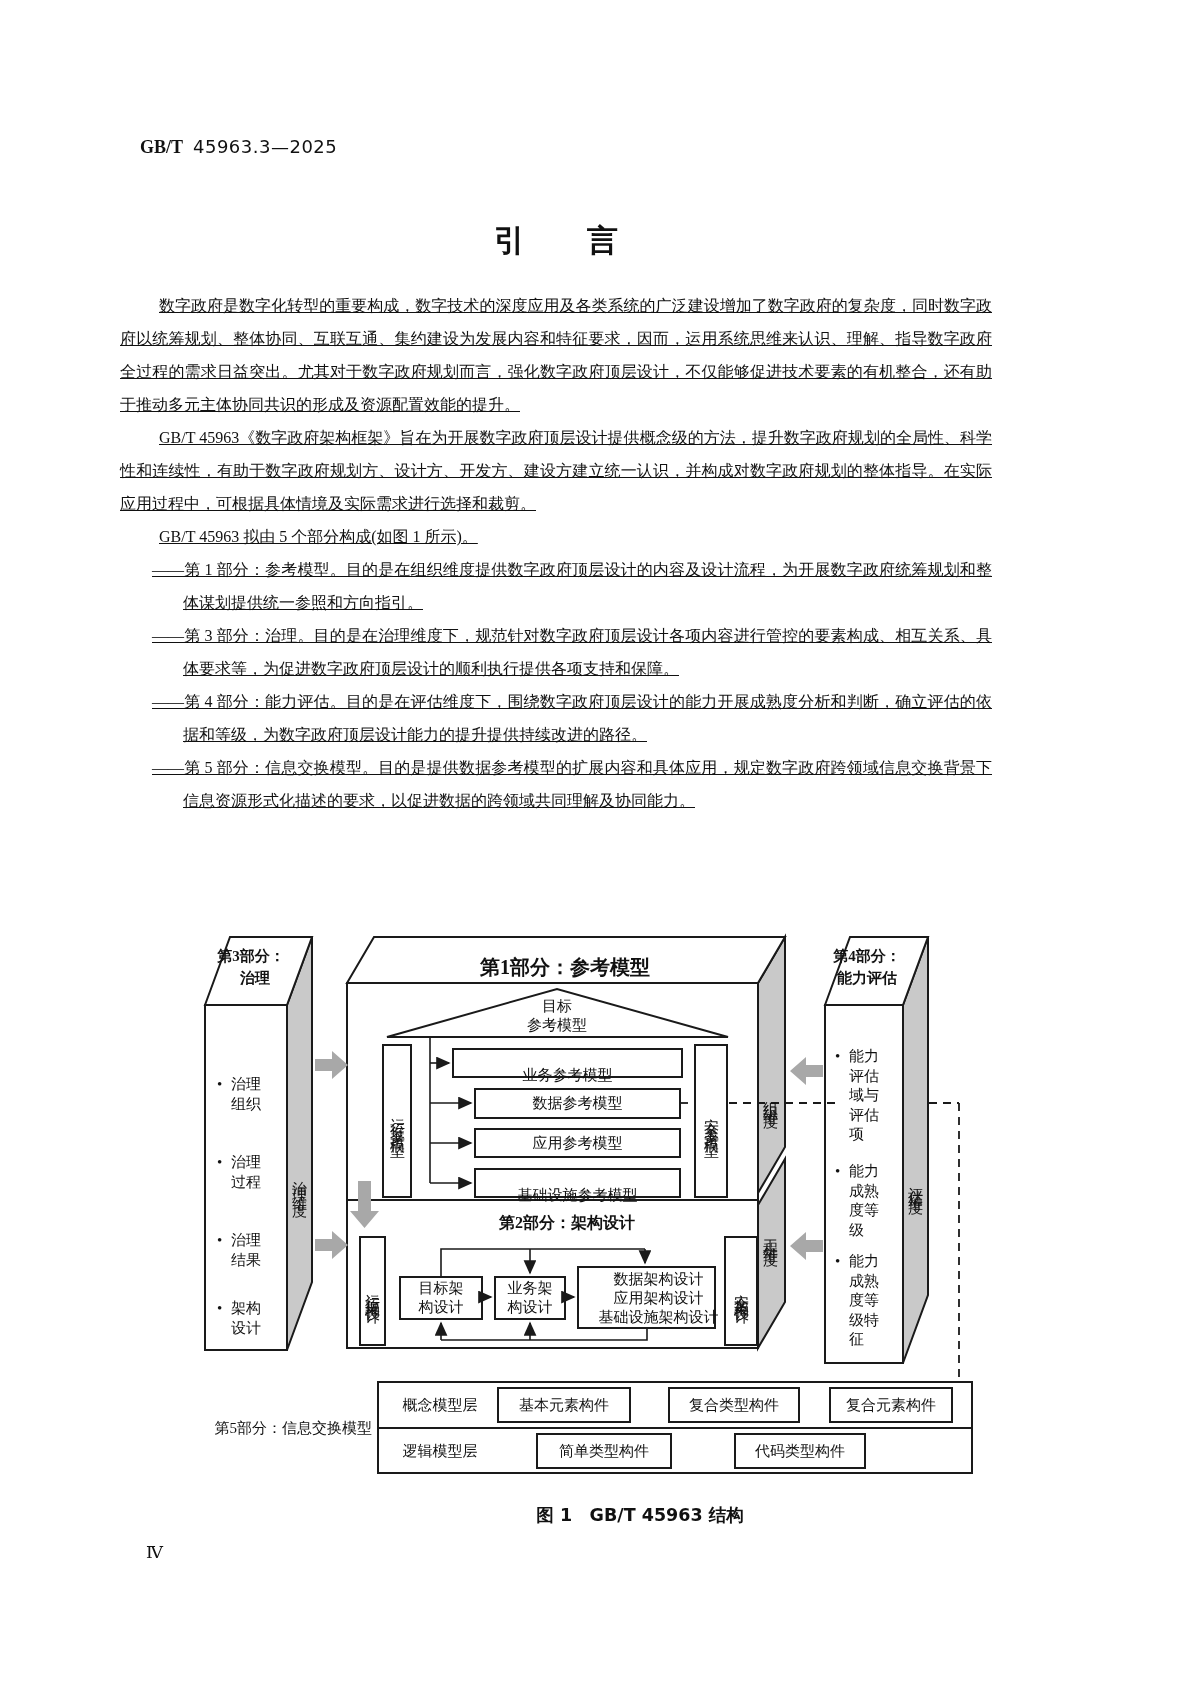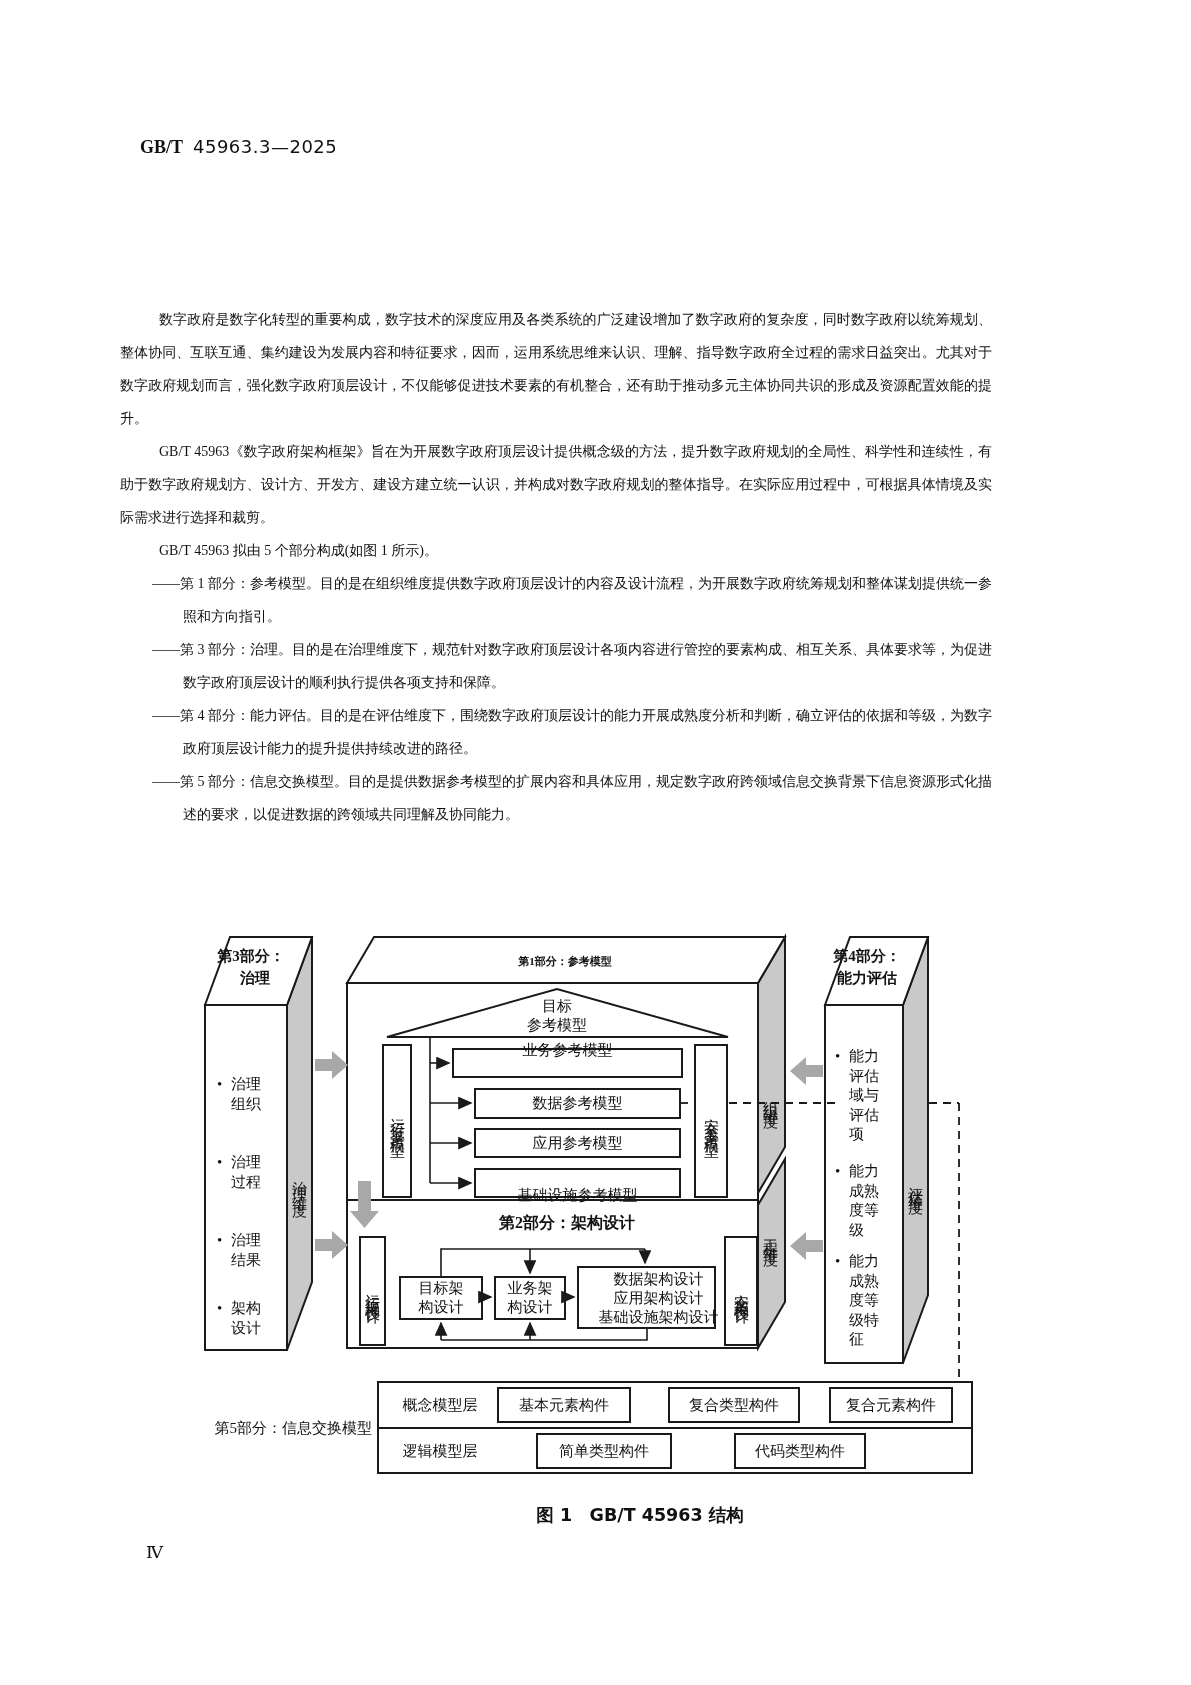--- a/index.html
+++ b/index.html
@@ -12,22 +12,22 @@
   
   #std-header { position:absolute; left:140px; top:136px; font-size:18px; white-space:nowrap; }
   #std-header .code { font-weight:bold; font-family:"Liberation Serif","DejaVu Serif",serif; }
   #std-header .num  { font-family:"DejaVu Sans","Liberation Sans",sans-serif; margin-left:10px; letter-spacing:0.5px; }
   
   #page-title {
     position:absolute; left:120px; top:220px; width:872px; text-align:center;
     font-family:"DejaVu Sans","Liberation Sans",sans-serif; font-weight:bold; font-size:31px;
   }
   
-  #body-text { position:absolute; left:120px; top:303px; width:872px;
-    font-size:14px; line-height:33px; text-align:justify; }
+  #body-text { position:absolute; left:120px; top:289px; width:872px;
+    font-size:16px; line-height:33px; text-align:justify;text-decoration:underline; }
   #body-text .para { text-indent:39px; }
   #body-text .part-item { padding-left:63px; text-indent:-31px; }
   
   #figure { position:absolute; left:185px; top:925px; width:810px; height:612px; }
   #figure svg { position:absolute; left:0; top:0; }
   .flabel { position:absolute; font-size:15px; line-height:1.25; text-align:center; color:#111; }
   .flabel.bold { font-weight:bold; }
   .vtext { writing-mode:vertical-rl; text-orientation:upright; letter-spacing:7px;
            display:flex; align-items:center; justify-content:center; }
   .bullet-item { position:absolute; display:flex; font-size:15px; line-height:19.5px; text-align:left; }
@@ -42,20 +42,21 @@
 </style>
 </head>
 <body>
 
 <div id="page">
 
   <div id="std-header">
     <span class="code">GB/T</span><span class="num">45963.3—2025</span>
   </div>
 
+  <div id="page-title">引　　言</div>
 
   <div id="body-text">
     <div class="para">数字政府是数字化转型的重要构成，数字技术的深度应用及各类系统的广泛建设增加了数字政府的复杂度，同时数字政府以统筹规划、整体协同、互联互通、集约建设为发展内容和特征要求，因而，运用系统思维来认识、理解、指导数字政府全过程的需求日益突出。尤其对于数字政府规划而言，强化数字政府顶层设计，不仅能够促进技术要素的有机整合，还有助于推动多元主体协同共识的形成及资源配置效能的提升。</div>
     <div class="para">GB/T 45963《数字政府架构框架》旨在为开展数字政府顶层设计提供概念级的方法，提升数字政府规划的全局性、科学性和连续性，有助于数字政府规划方、设计方、开发方、建设方建立统一认识，并构成对数字政府规划的整体指导。在实际应用过程中，可根据具体情境及实际需求进行选择和裁剪。</div>
     <div class="para">GB/T 45963 拟由 5 个部分构成(如图 1 所示)。</div>
     <div class="part-item">——第 1 部分：参考模型。目的是在组织维度提供数字政府顶层设计的内容及设计流程，为开展数字政府统筹规划和整体谋划提供统一参照和方向指引。</div>
     <div class="part-item">——第 3 部分：治理。目的是在治理维度下，规范针对数字政府顶层设计各项内容进行管控的要素构成、相互关系、具体要求等，为促进数字政府顶层设计的顺利执行提供各项支持和保障。</div>
     <div class="part-item">——第 4 部分：能力评估。目的是在评估维度下，围绕数字政府顶层设计的能力开展成熟度分析和判断，确立评估的依据和等级，为数字政府顶层设计能力的提升提供持续改进的路径。</div>
     <div class="part-item">——第 5 部分：信息交换模型。目的是提供数据参考模型的扩展内容和具体应用，规定数字政府跨领域信息交换背景下信息资源形式化描述的要求，以促进数据的跨领域共同理解及协同能力。</div>
   </div>
@@ -162,26 +163,26 @@
     <div class="bullet-item" style="left:32px; top:306px;">
         <span class="bullet">•</span>
         <span class="btxt">治理结果</span>
       </div>
     <div class="bullet-item" style="left:32px; top:374px;">
         <span class="bullet">•</span>
         <span class="btxt">架构设计</span>
       </div>
     <div class="flabel vtext" style="left:100px; top:185px; width:28px; height:145px;">治理维度</div>
 
-    <div class="flabel bold" style="left:175px; top:30px; width:410px; font-size:11px;">第1部分：参考模型</div>
+    <div class="flabel bold" style="left:175px; top:30px; width:410px; font-size:20px;">第1部分：参考模型</div>
     <div class="flabel" style="left:297px; top:72px; width:150px;text-align:center;">目标</div>
     <div class="flabel" style="left:297px; top:91px; width:150px;">参考模型</div>
     <div class="flabel vtext" style="left:197px; top:122px; width:30px; height:148px; letter-spacing:5px;">运行参考模型</div>
     <div class="flabel vtext" style="left:510px; top:122px; width:32px; height:148px; letter-spacing:5px;">安全参考模型</div>
-    <div class="flabel boxlabel" style="left:268px; top:111px; width:229px; height:28px;">业务参考模型</div>
+    <div class="flabel boxlabel" style="left:268px; top:136px; width:229px; height:28px;">业务参考模型</div>
     <div class="flabel boxlabel" style="left:290px; top:164px; width:205px; height:29px;">数据参考模型</div>
     <div class="flabel boxlabel" style="left:290px; top:204px; width:205px; height:28px;">应用参考模型</div>
     <div class="flabel boxlabel" style="left:290px; top:256px; width:205px; height:28px;border-radius:6px;">基础设施参考模型</div>
     <div class="flabel vtext" style="left:571px; top:112px; width:28px; height:120px; letter-spacing:4px;">组织维度</div>
 
     <div class="flabel bold" style="left:262px; top:288px; width:240px; font-size:16px;">第2部分：架构设计</div>
     <div class="flabel vtext" style="left:174px; top:314px; width:26px; height:104px; letter-spacing:3px;">运行架构设计</div>
     <div class="flabel vtext" style="left:540px; top:314px; width:32px; height:104px; letter-spacing:3px;">安全架构设计</div>
     <div class="flabel boxlabel" style="left:215px; top:352px; width:82px; height:42px;">
         <span class="wrap50">目标架构设计</span>

